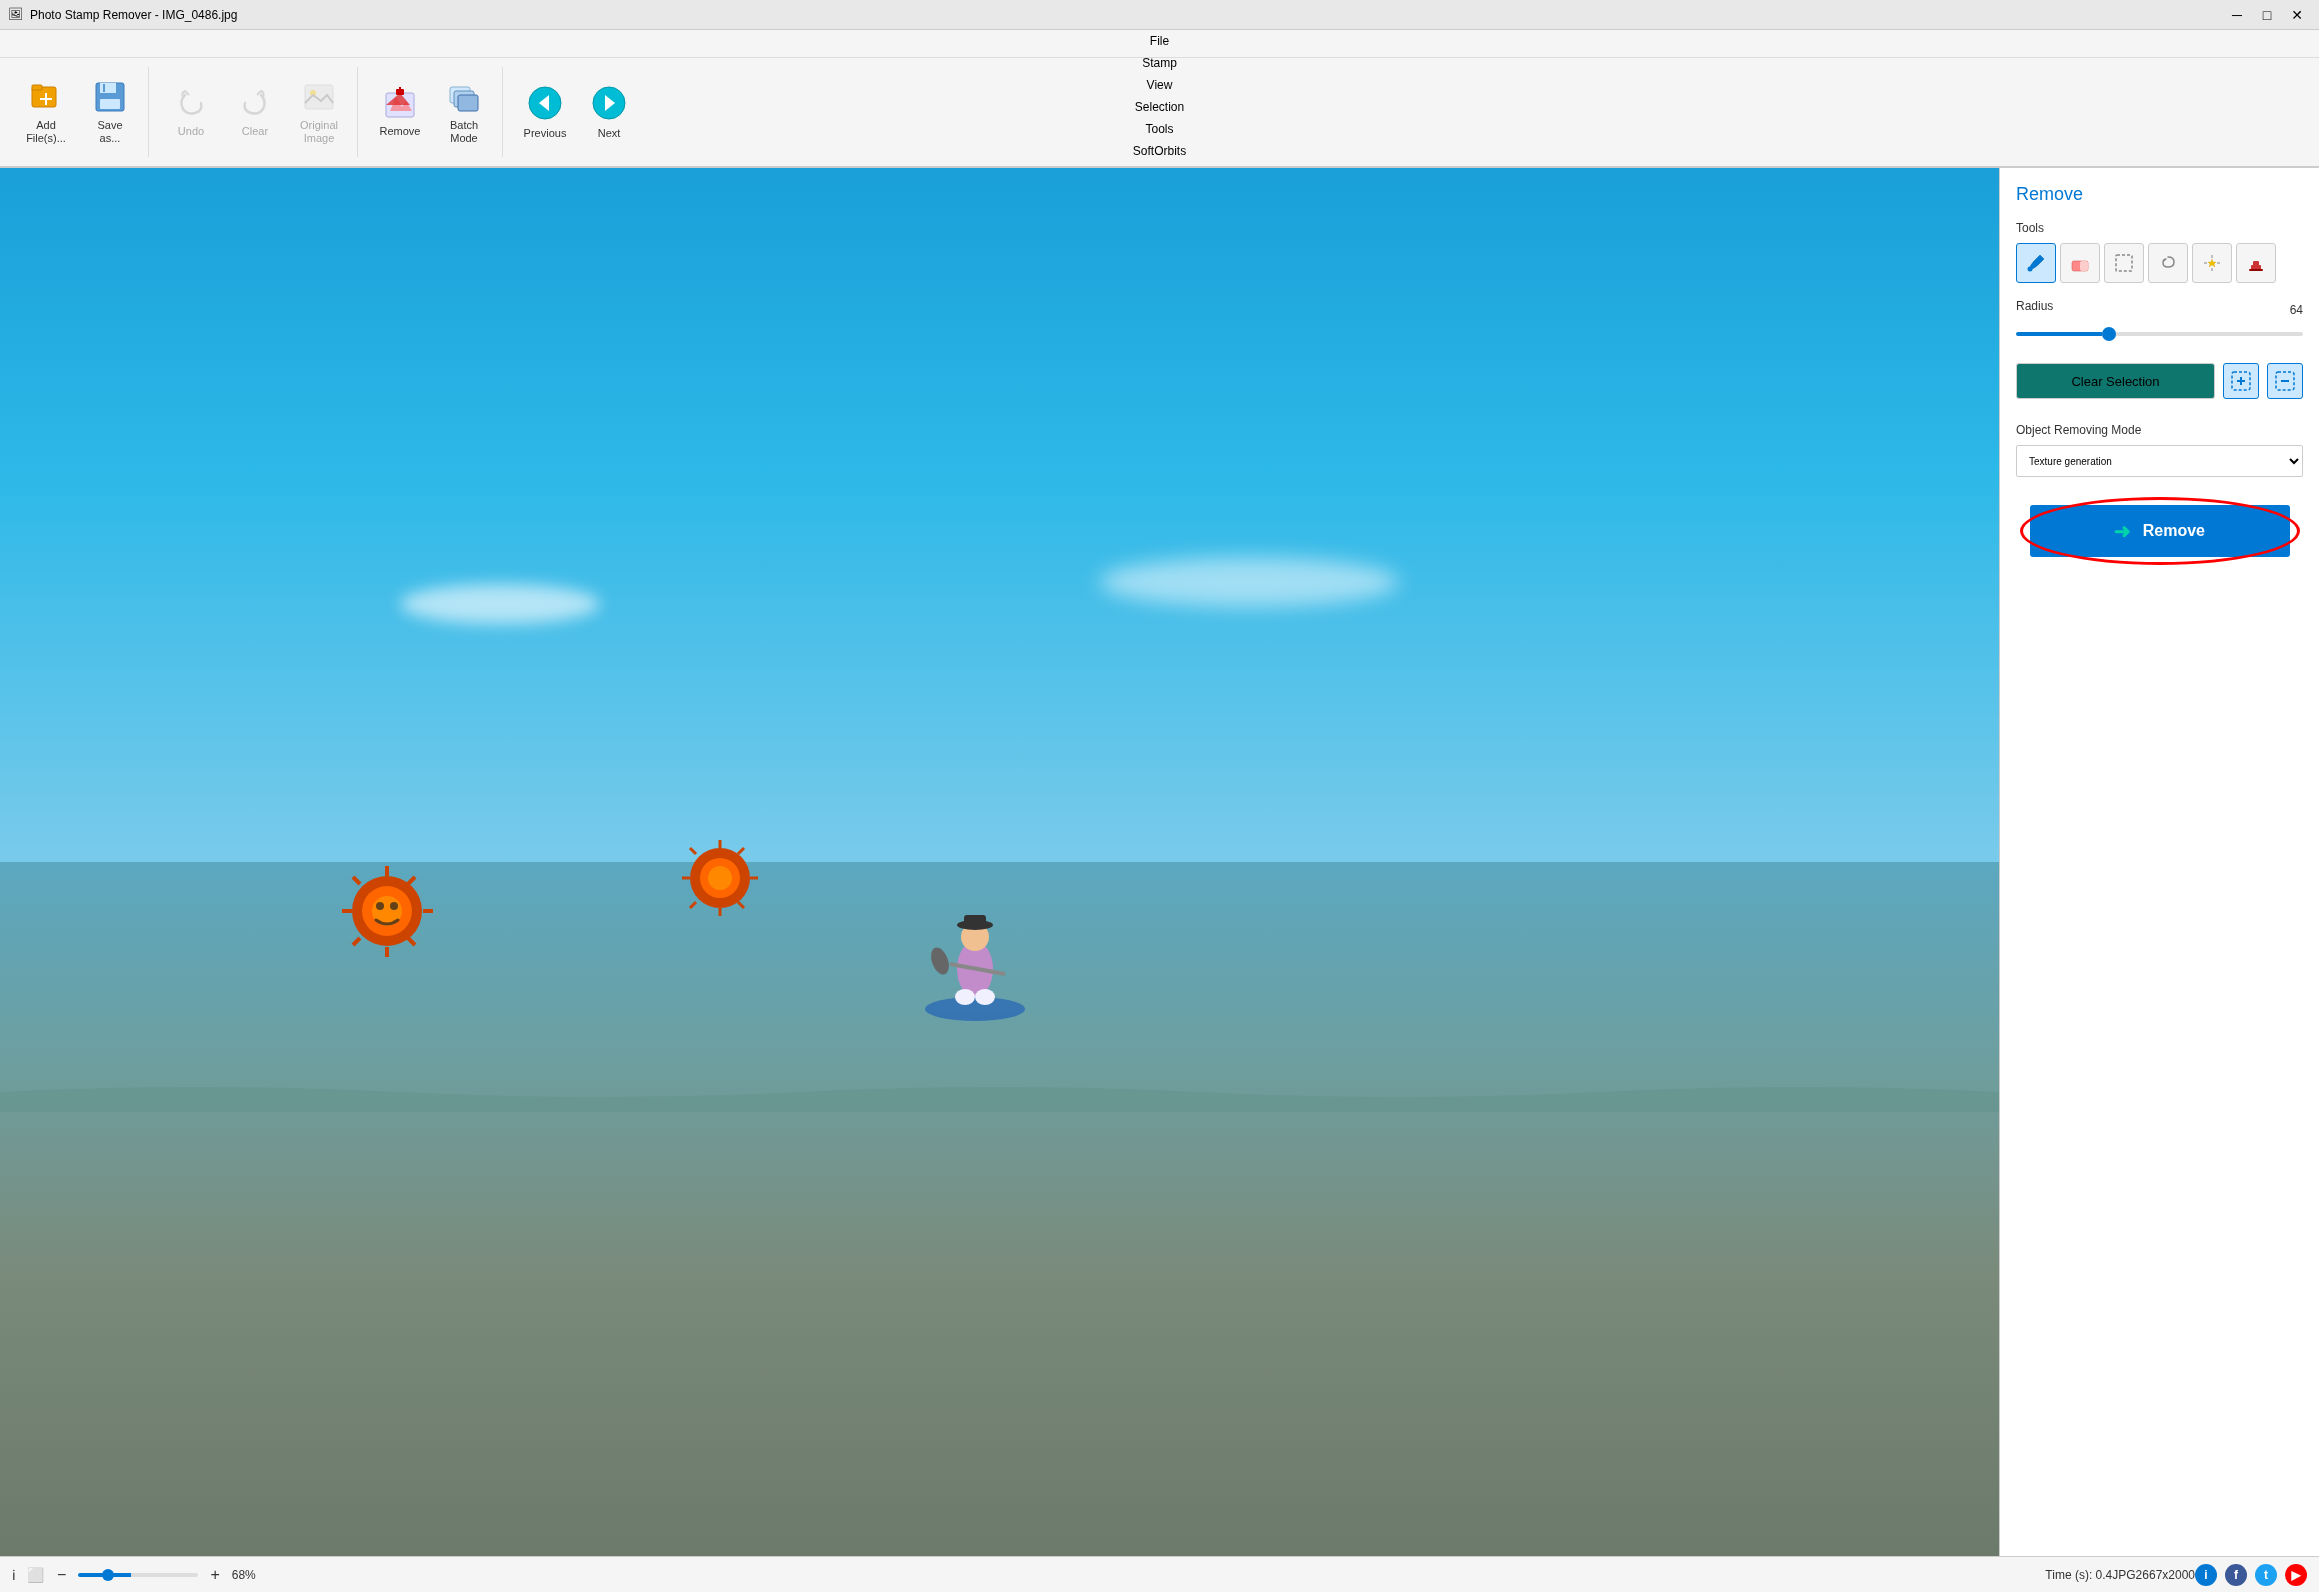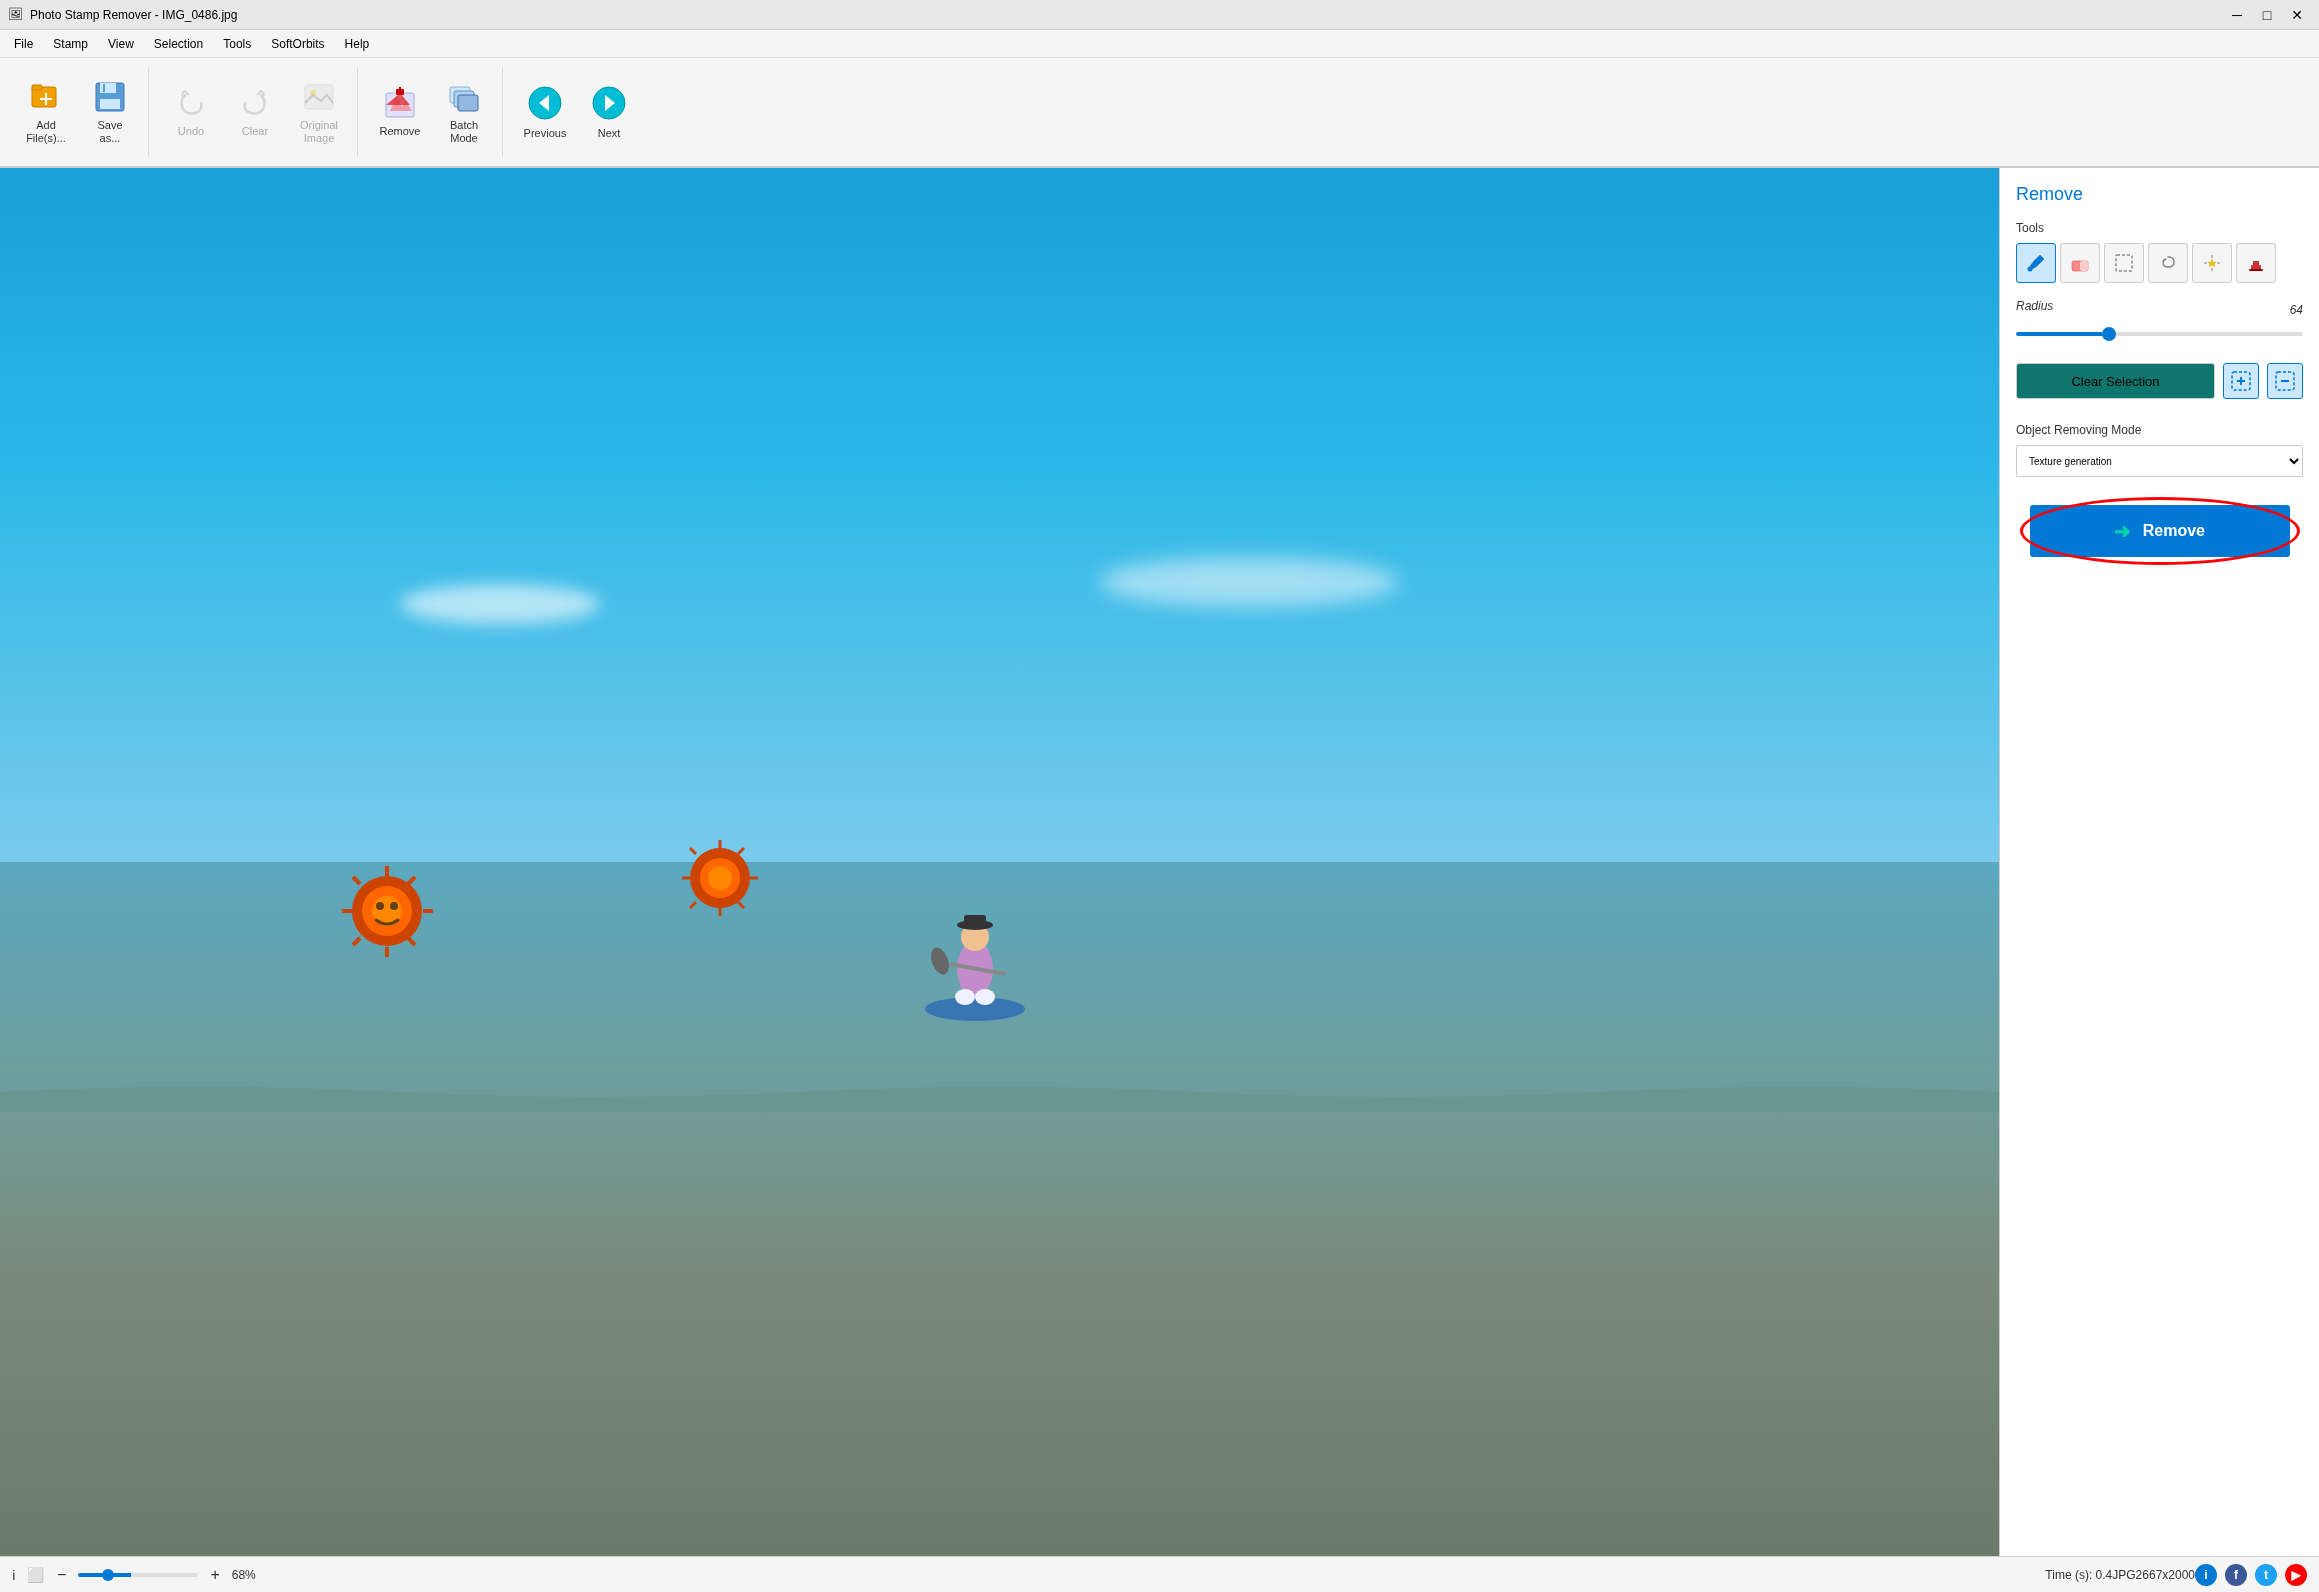--- a/index.html
+++ b/index.html
@@ -24,20 +24,21 @@
     }
 
     
     .menu-bar {
       background: #f5f5f5;
       height: 28px;
       display: flex;
       align-items: center;
       padding: 0 4px;
       border-bottom: 1px solid #ddd;
+      flex-direction: column;
     }
     .menu-item {
       padding: 4px 10px;
       cursor: pointer;
       font-size: 12px;
       border-radius: 2px;
     }
 
     
     .toolbar {
@@ -150,21 +151,20 @@
       justify-content: center;
       font-size: 16px;
     }
     .tool-btn.active { background: #cce8ff; border-color: #0078d4; }
 
     .radius-row {
       display: flex;
       align-items: center;
       justify-content: space-between;
       margin-bottom: 4px;
-      font-style: italic;
     }
     .slider-container {
       margin-bottom: 24px;
     }
     .radius-slider {
       width: 100%;
       height: 4px;
       -webkit-appearance: none;
       background: linear-gradient(to right, #0078d4 30%, #ddd 30%);
       border-radius: 2px;

